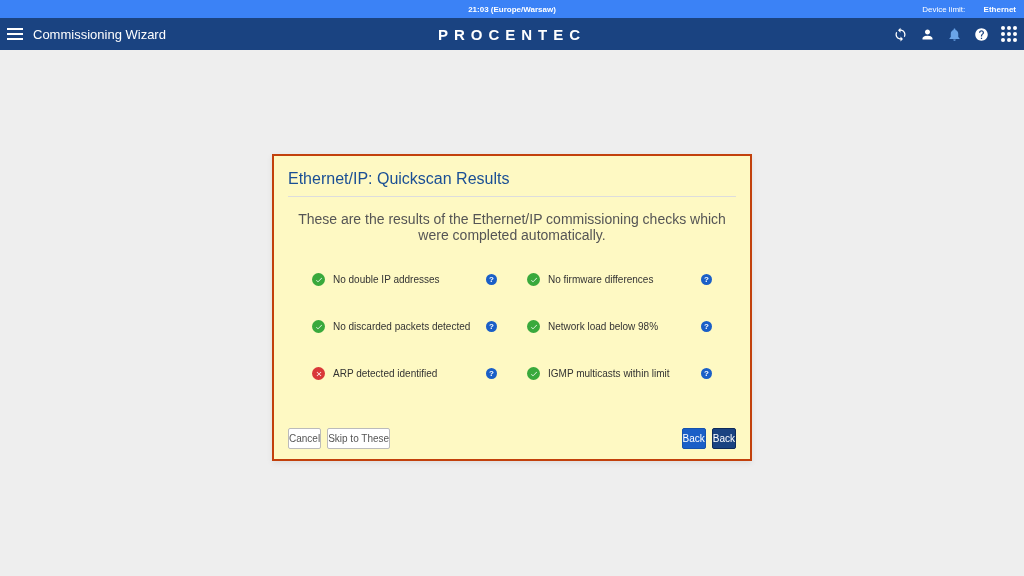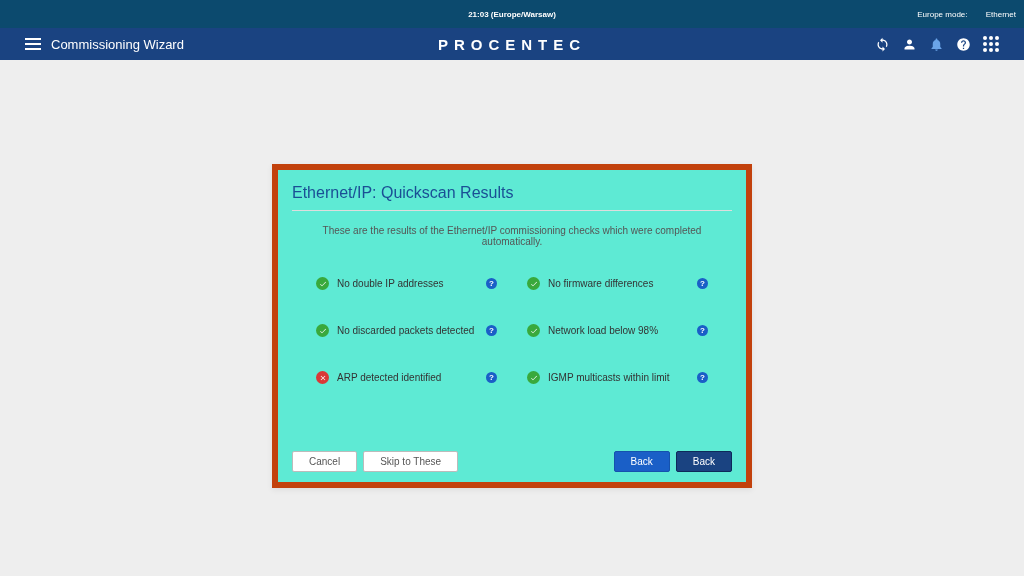--- a/index.html
+++ b/index.html
@@ -4,42 +4,42 @@
   <style>
     * { margin: 0; padding: 0; box-sizing: border-box; }
     body {
       font-family: -apple-system, BlinkMacSystemFont, "Segoe UI", Arial, sans-serif;
       background: #eeeeee;
       width: 1024px;
       height: 576px;
       overflow: hidden;
     }
     .top-strip {
-      background: #0c4a6e;
-      height: 28px;
+      background: #3b82f6;
+      height: 18px;
       display: flex;
       align-items: center;
       justify-content: center;
       position: relative;
       color: #fff;
       font-size: 8px;
     }
     .top-strip .time { font-weight: bold; }
     .top-strip .devmode {
       position: absolute;
       right: 8px;
       font-size: 8px;
     }
-    .top-strip .devmode .bold { font-weight: normal; padding-left: 16px; }
+    .top-strip .devmode .bold { font-weight: bold; padding-left: 16px; }
     .header {
       background: #1a4381;
       height: 32px;
       display: flex;
       align-items: center;
-      padding: 0 25px;
+      padding: 0 7px;
       color: #fff;
     }
     .menu-icon {
       display: flex;
       flex-direction: column;
       gap: 3px;
       width: 16px;
       margin-right: 10px;
       cursor: pointer;
     }
@@ -74,36 +74,36 @@
     .apps-icon span { background: #fff; width: 4px; height: 4px; border-radius: 50%; }
 
     .content-area {
       display: flex;
       justify-content: center;
       align-items: flex-start;
       padding-top: 104px;
     }
     .card {
       width: 480px;
-      background: #5eead4;
-      border: 6px solid #c2410c;
+      background: #fef9c3;
+      border: 2px solid #c2410c;
       box-shadow: 0 2px 6px rgba(0,0,0,0.07);
       padding: 14px 14px 10px 14px;
     }
     .card-title {
       color: #1a4f95;
       font-size: 16px;
       font-weight: 400;
       padding-bottom: 8px;
       border-bottom: 1px solid #ddd;
       margin-bottom: 14px;
     }
     .card-desc {
       text-align: center;
-      font-size: 10px;
+      font-size: 14px;
       color: #555;
       margin-bottom: 30px;
     }
     .results-grid {
       display: grid;
       grid-template-columns: 1fr 1fr;
       column-gap: 30px;
       row-gap: 34px;
       padding: 0 24px;
       margin-bottom: 40px;
@@ -146,47 +146,46 @@
     }
     .card-footer {
       display: flex;
       align-items: center;
       gap: 6px;
       border-top: 0;
       padding-top: 8px;
     }
     .btn {
       font-size: 10px;
-      padding: 4px 16px;
+      padding: 4px 0;
       border: 1px solid #bbb;
       background: #fff;
       color: #555;
       cursor: pointer;
       border-radius: 2px;
-      margin-top: 19px;
     }
     .btn-primary {
       background: #1a5fc7;
       border-color: #1552ad;
       color: #fff;
     }
     .btn-next {
       background: #1a4381;
       border-color: #0d2a5a;
       color: #fff;
     }
     .spacer { flex: 1; }
   </style>
 </head>
 <body>
 
 <div class="top-strip">
   <span class="time">21:03 (Europe/Warsaw)</span>
   <span class="devmode">
-    <span>Europe mode:</span>
+    <span>Device limit:</span>
     <span class="bold">Ethernet</span>
   </span>
 </div>
 
 <div class="header">
   <div class="menu-icon">
     <span></span>
       <span></span>
       <span></span>
   </div>

